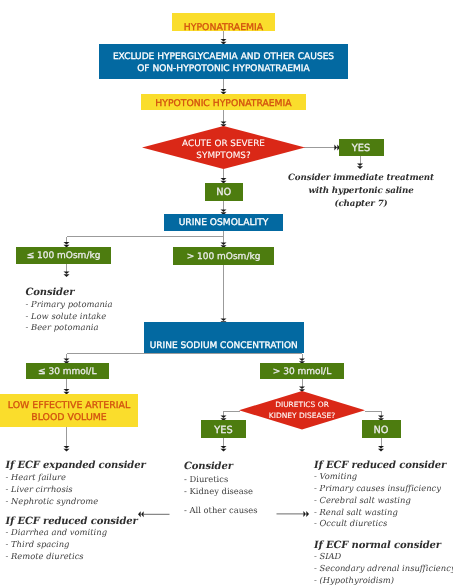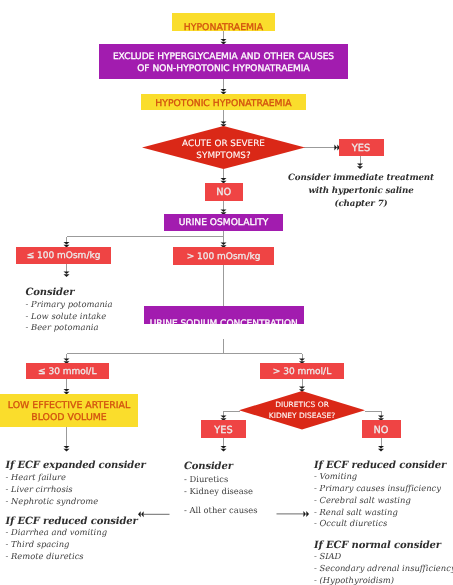--- a/index.html
+++ b/index.html
@@ -3,22 +3,22 @@
 <meta charset="utf-8">
 <title>Hyponatraemia flowchart</title>
 <style>
   html,body{margin:0;padding:0;}
   body{width:453px;height:585px;background:#fff;font-family:"Liberation Sans",sans-serif;overflow:hidden;
        -webkit-font-smoothing:antialiased;text-rendering:geometricPrecision;}
   #stage{position:relative;width:453px;height:585px;}
   .node{position:absolute;box-sizing:border-box;display:flex;align-items:center;justify-content:center;text-align:center;line-height:1.12;
         font-family:"DejaVu Sans",sans-serif;font-weight:400;}
   .yellow{background:#FADD2C;color:#D2500F;-webkit-text-stroke:.3px #D2500F;}
-  .red{background:#a21caf;color:#FFFFFF;-webkit-text-stroke:.3px #FFFFFF;}
-  .black{background:#ef4444;color:#EDEDED;-webkit-text-stroke:.28px #EDEDED;}
+  .red{background:#0369a1;color:#FFFFFF;-webkit-text-stroke:.3px #FFFFFF;}
+  .black{background:#4d7c0f;color:#EDEDED;-webkit-text-stroke:.28px #EDEDED;}
   .diamond{position:absolute;}
   .diamond svg{display:block;}
   .dlabel{position:absolute;display:flex;align-items:center;justify-content:center;text-align:left;color:#fff;
           font-family:"DejaVu Sans",sans-serif;font-weight:400;-webkit-text-stroke:.08px #fff;line-height:1.25;}
   .txt{position:absolute;font-family:"DejaVu Serif",serif;color:#404040;white-space:nowrap;}
   .hd{font-weight:700;font-style:italic;font-size:10px;color:#2e2e2e;letter-spacing:-0.15px;}
   .it{font-style:italic;}
   svg.conn{position:absolute;left:0;top:0;width:453px;height:585px;overflow:visible;}
 </style>
 </head>
@@ -135,21 +135,21 @@
   </div>
 
   <div class="node black" style="left:16px;top:246.5px;width:95px;height:17.5px;font-size:9px;padding-top:2px;">
     <span>≤ 100 mOsm/kg</span>
   </div>
 
   <div class="node black" style="left:173px;top:247px;width:101px;height:17.5px;font-size:9px;padding-top:2px;">
     <span>&gt; 100 mOsm/kg</span>
   </div>
 
-  <div class="node red" style="left:143.5px;top:306px;width:160.5px;height:18px;font-size:9px;padding-top:18px;">
+  <div class="node red" style="left:143.5px;top:322px;width:160.5px;height:31px;font-size:9px;padding-top:18px;">
     <span>URINE SODIUM CONCENTRATION</span>
   </div>
 
   <div class="node black" style="left:26px;top:363px;width:82.5px;height:16px;font-size:9px;padding-top:2px;">
     <span>≤ 30 mmol/L</span>
   </div>
 
   <div class="node black" style="left:260px;top:363px;width:84px;height:16px;font-size:9px;padding-top:2px;">
     <span>&gt; 30 mmol/L</span>
   </div>

